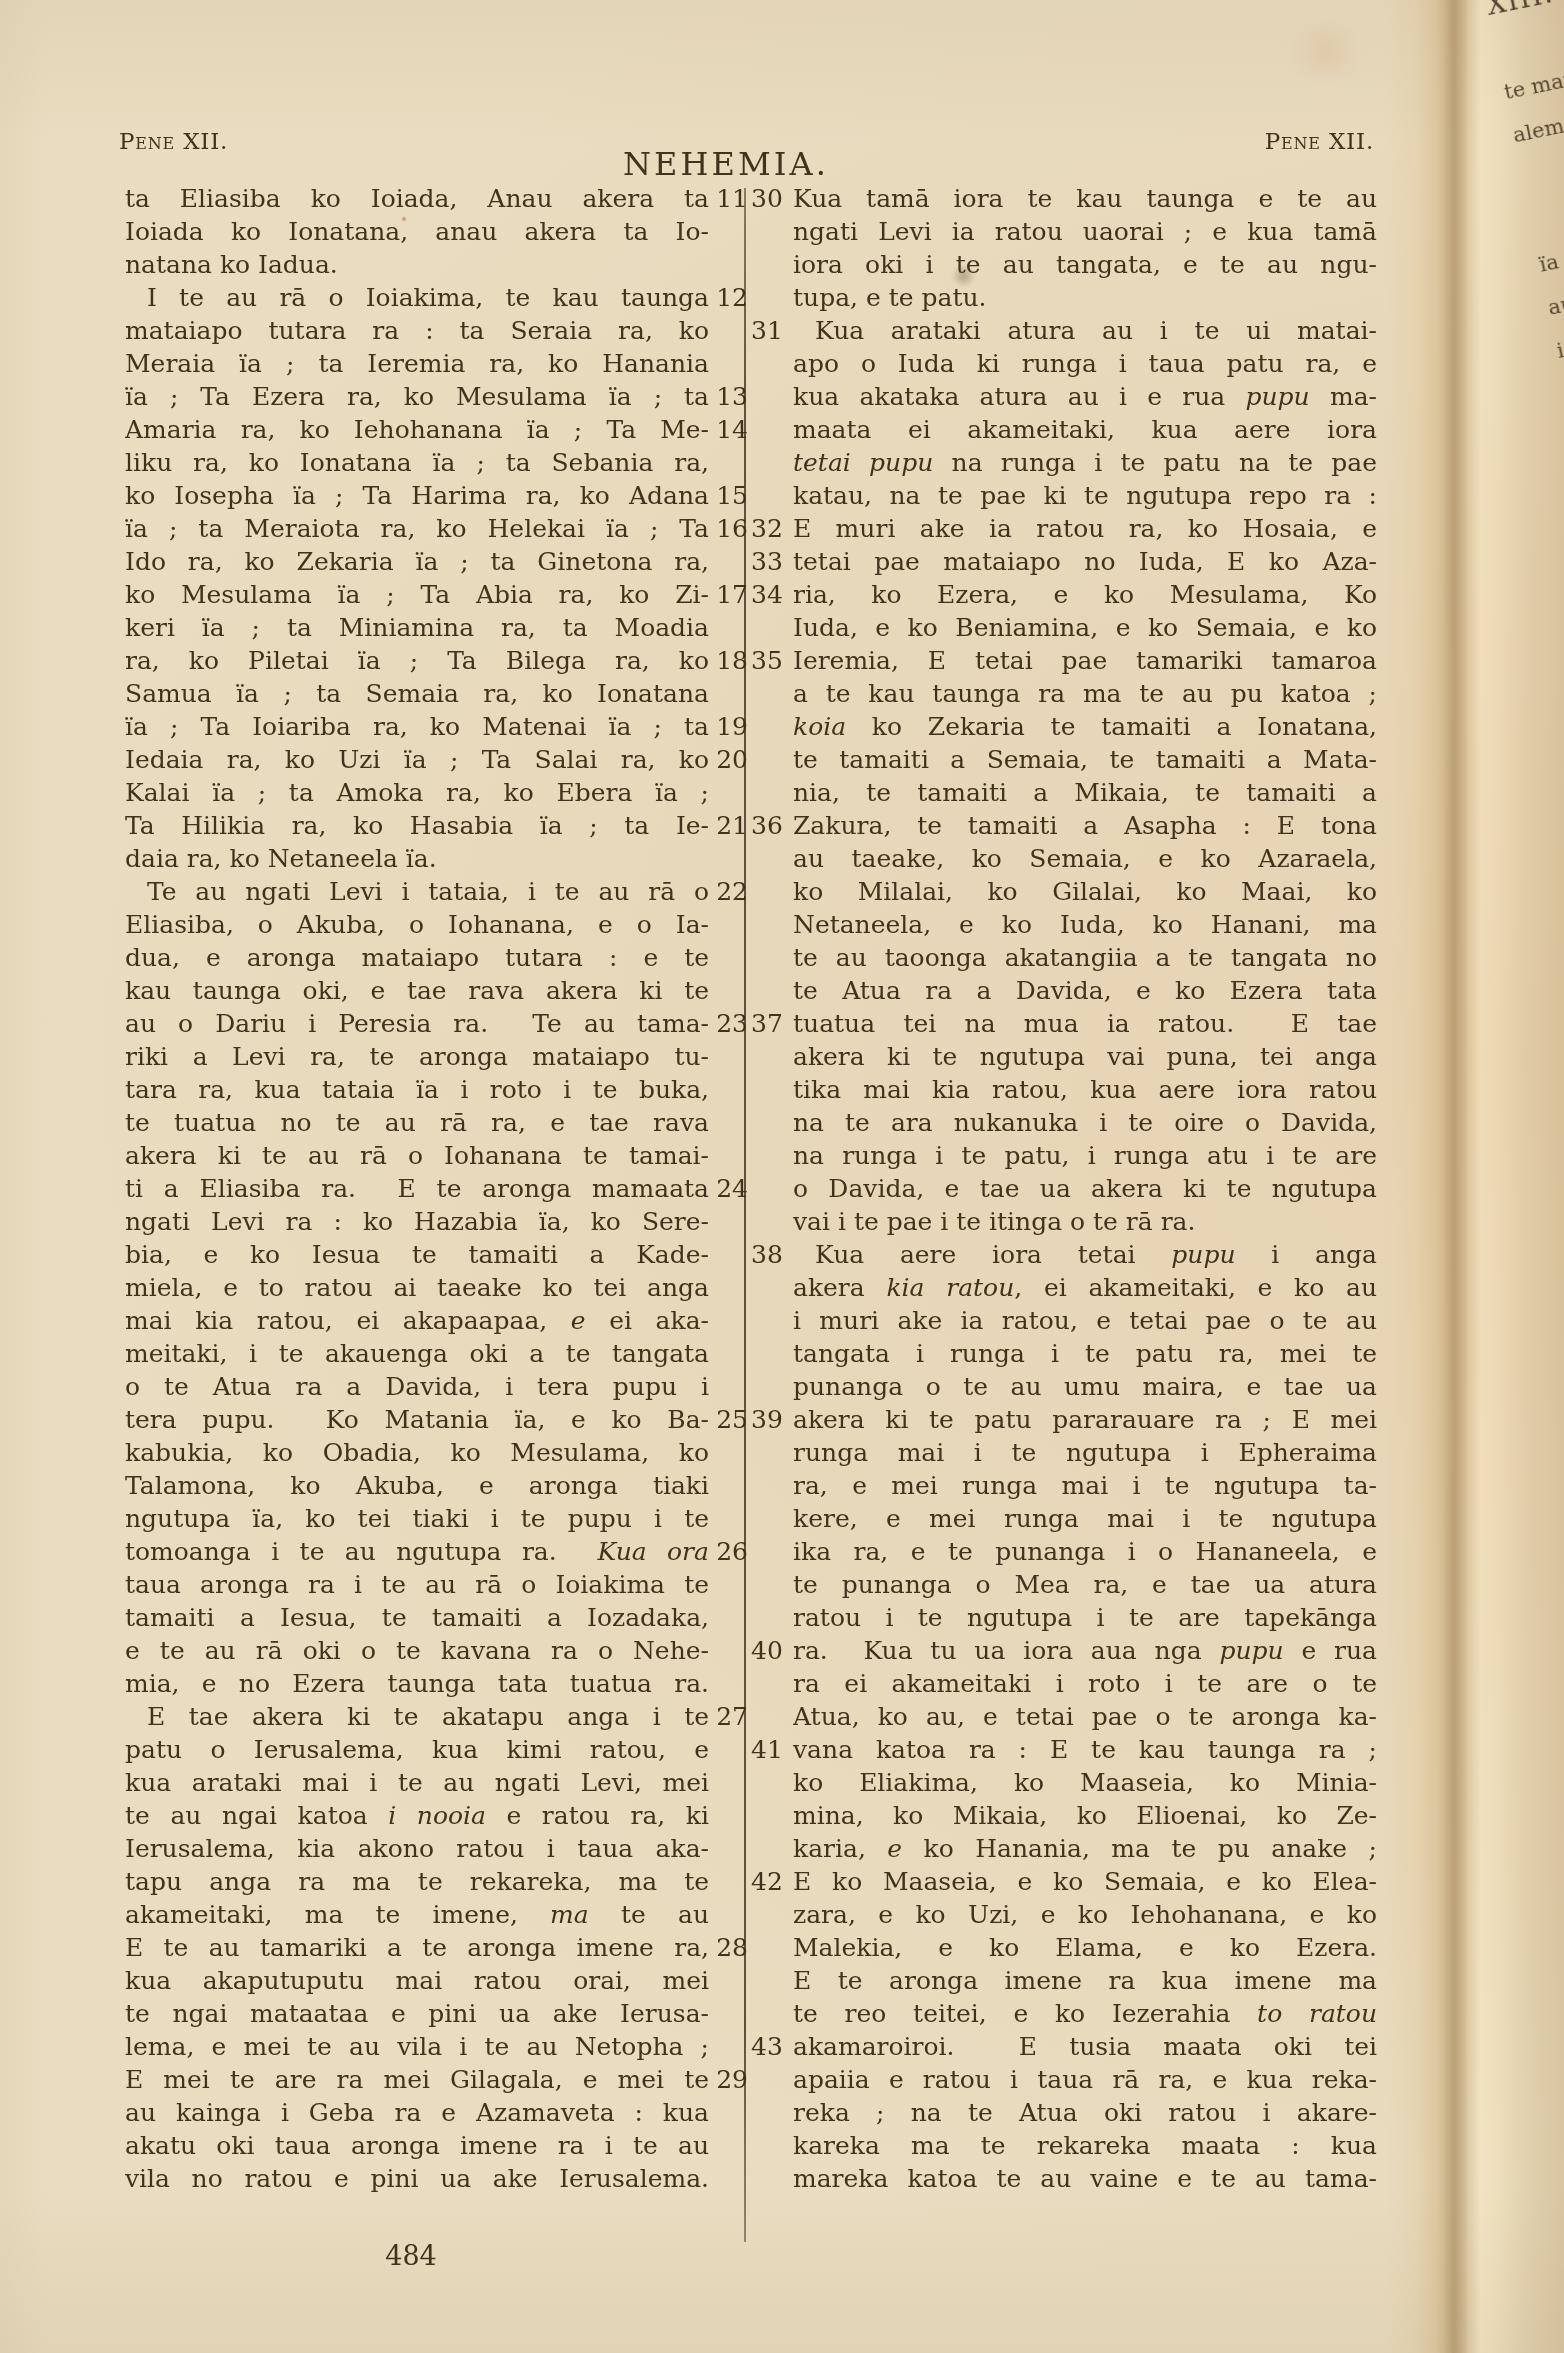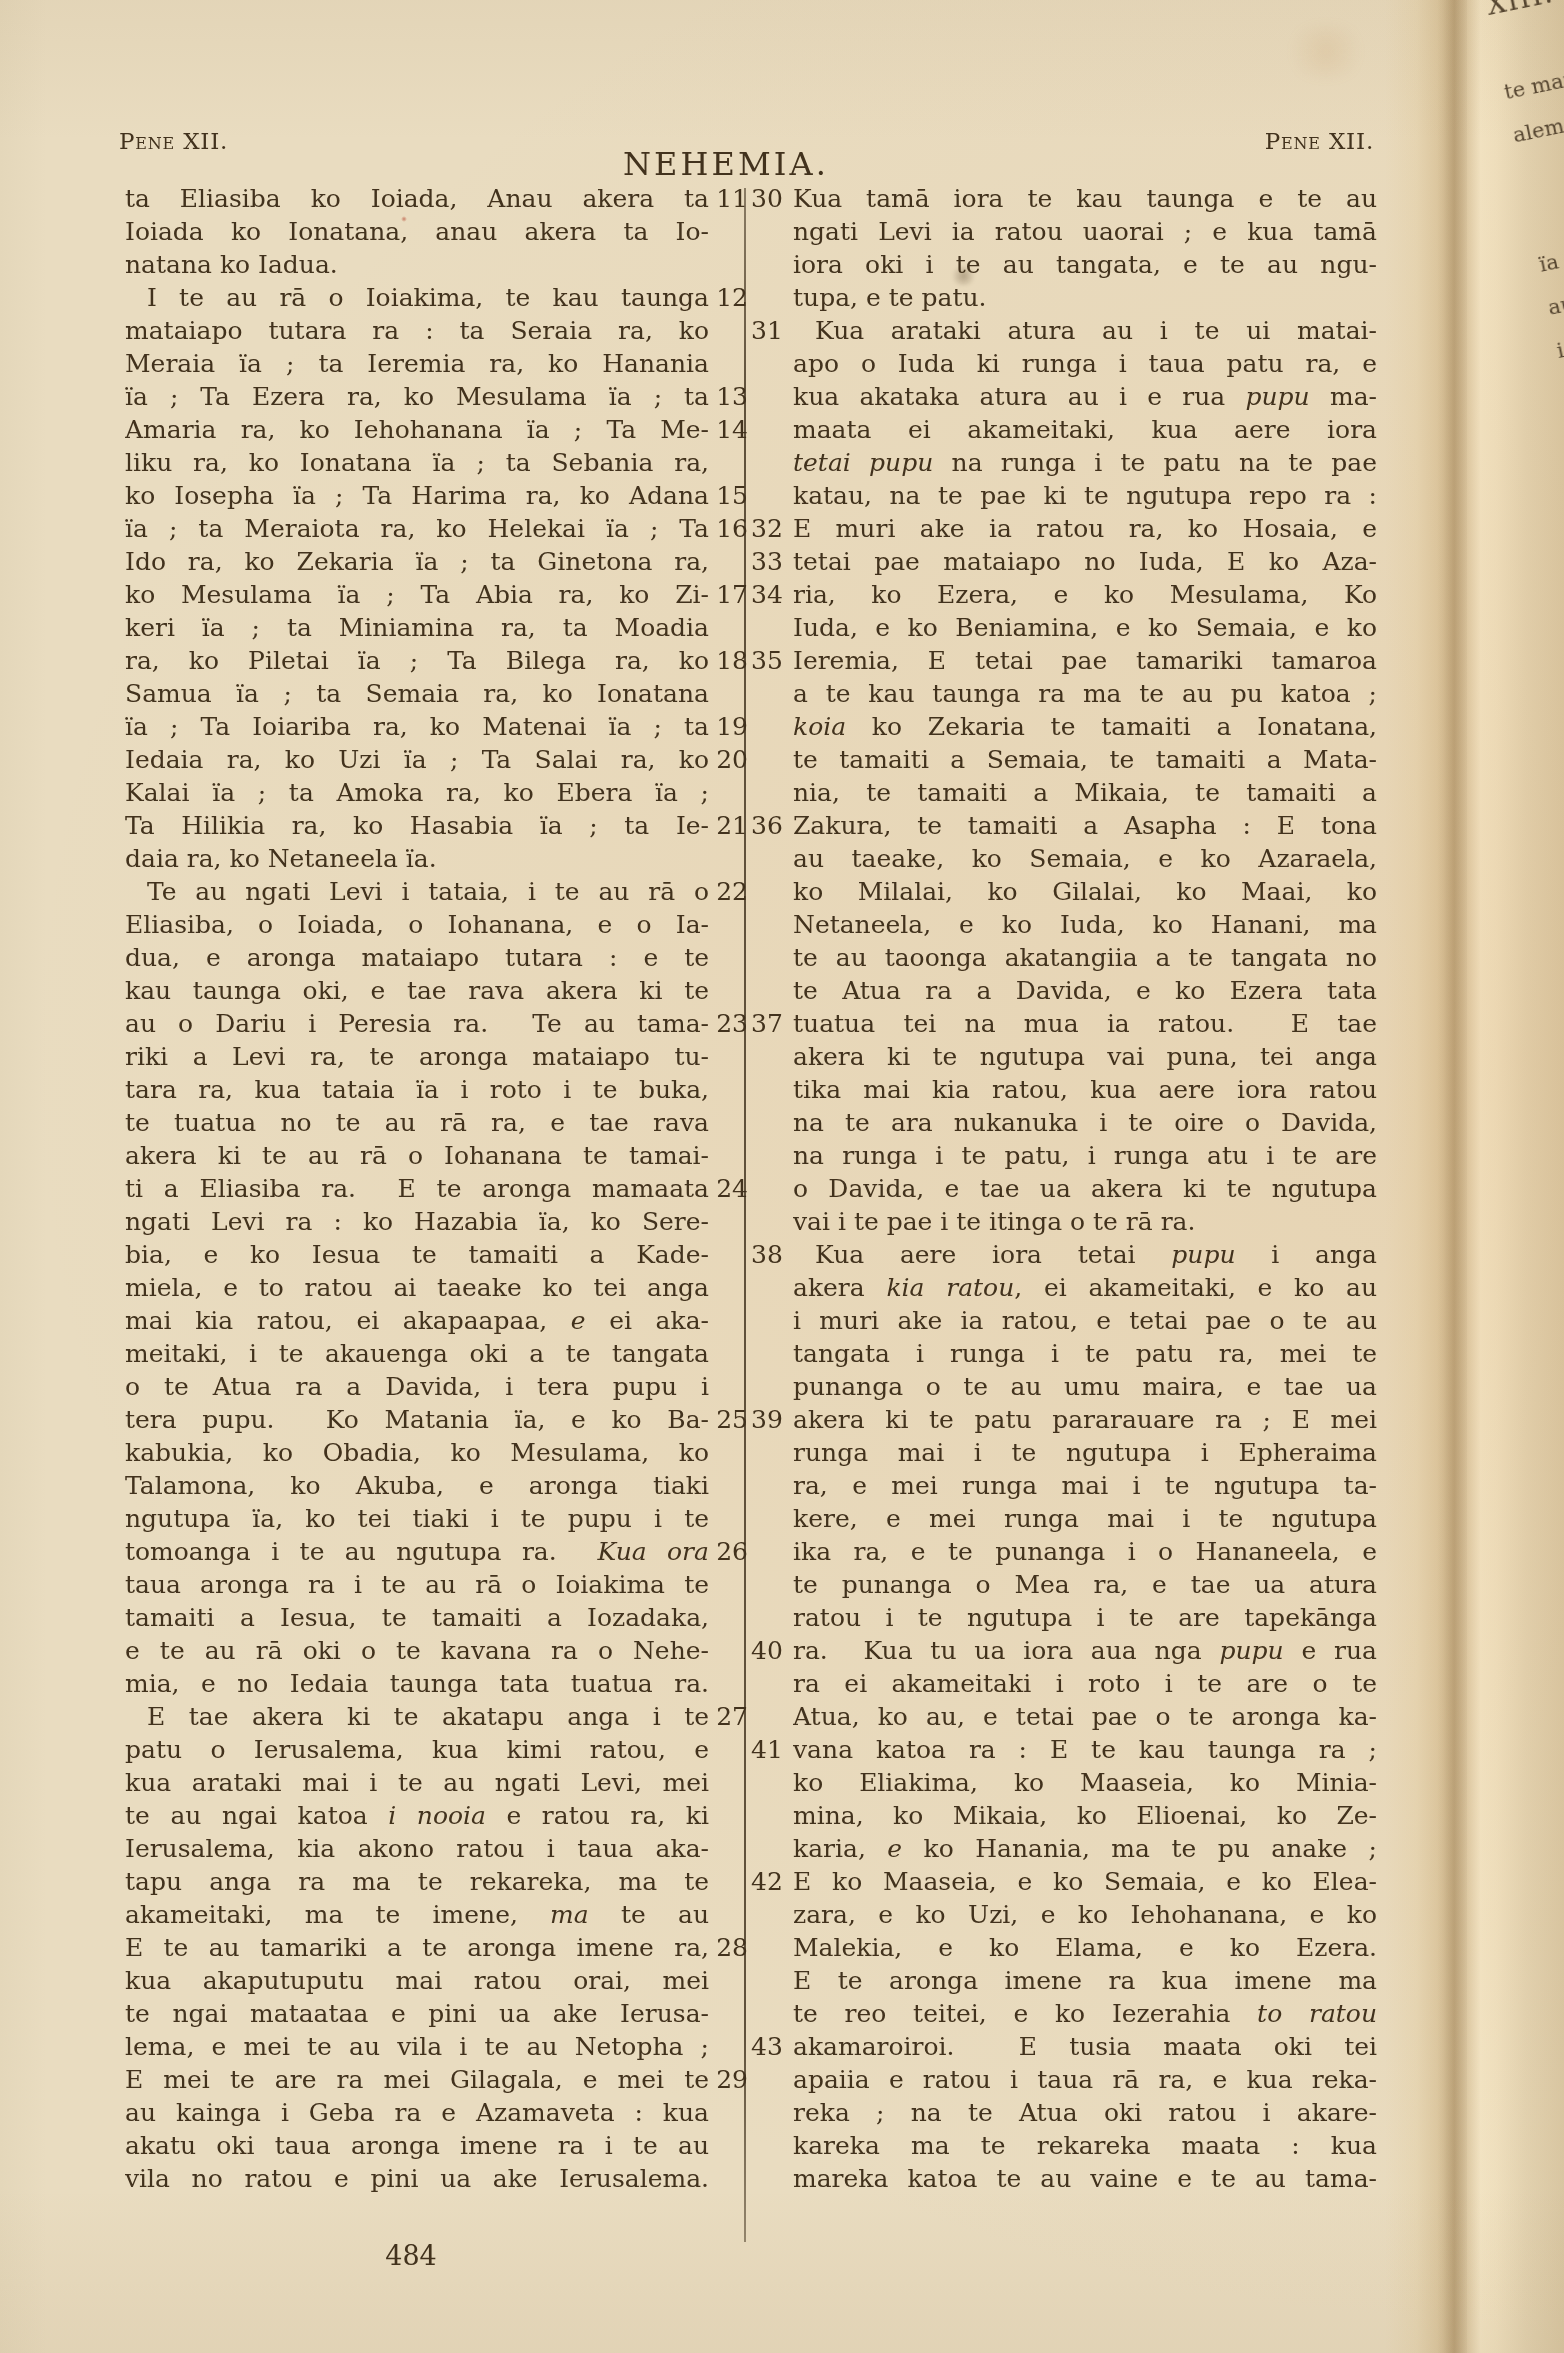--- a/index.html
+++ b/index.html
@@ -160,21 +160,21 @@
       </div>
       <div class="line">
         <div class="ltext nj">daia ra, ko Netaneela ïa.</div>
         <div class="vnum"></div>
       </div>
       <div class="line">
         <div class="ltext ind">Te au ngati Levi i tataia, i te au rā o</div>
         <div class="vnum">22</div>
       </div>
       <div class="line">
-        <div class="ltext">Eliasiba, o Ioiada, o Iohanana, e o Ia-</div>
+        <div class="ltext">Eliasiba, o Akuba, o Iohanana, e o Ia-</div>
         <div class="vnum"></div>
       </div>
       <div class="line">
         <div class="ltext">dua, e aronga mataiapo tutara : e te</div>
         <div class="vnum"></div>
       </div>
       <div class="line">
         <div class="ltext">kau taunga oki, e tae rava akera ki te</div>
         <div class="vnum"></div>
       </div>
@@ -252,21 +252,21 @@
       </div>
       <div class="line">
         <div class="ltext">tamaiti a Iesua, te tamaiti a Iozadaka,</div>
         <div class="vnum"></div>
       </div>
       <div class="line">
         <div class="ltext">e te au rā oki o te kavana ra o Nehe-</div>
         <div class="vnum"></div>
       </div>
       <div class="line">
-        <div class="ltext">mia, e no Iedaia taunga tata tuatua ra.</div>
+        <div class="ltext">mia, e no Ezera taunga tata tuatua ra.</div>
         <div class="vnum"></div>
       </div>
       <div class="line">
         <div class="ltext ind">E tae akera ki te akatapu anga i te</div>
         <div class="vnum">27</div>
       </div>
       <div class="line">
         <div class="ltext">patu o Ierusalema, kua kimi ratou, e</div>
         <div class="vnum"></div>
       </div>

